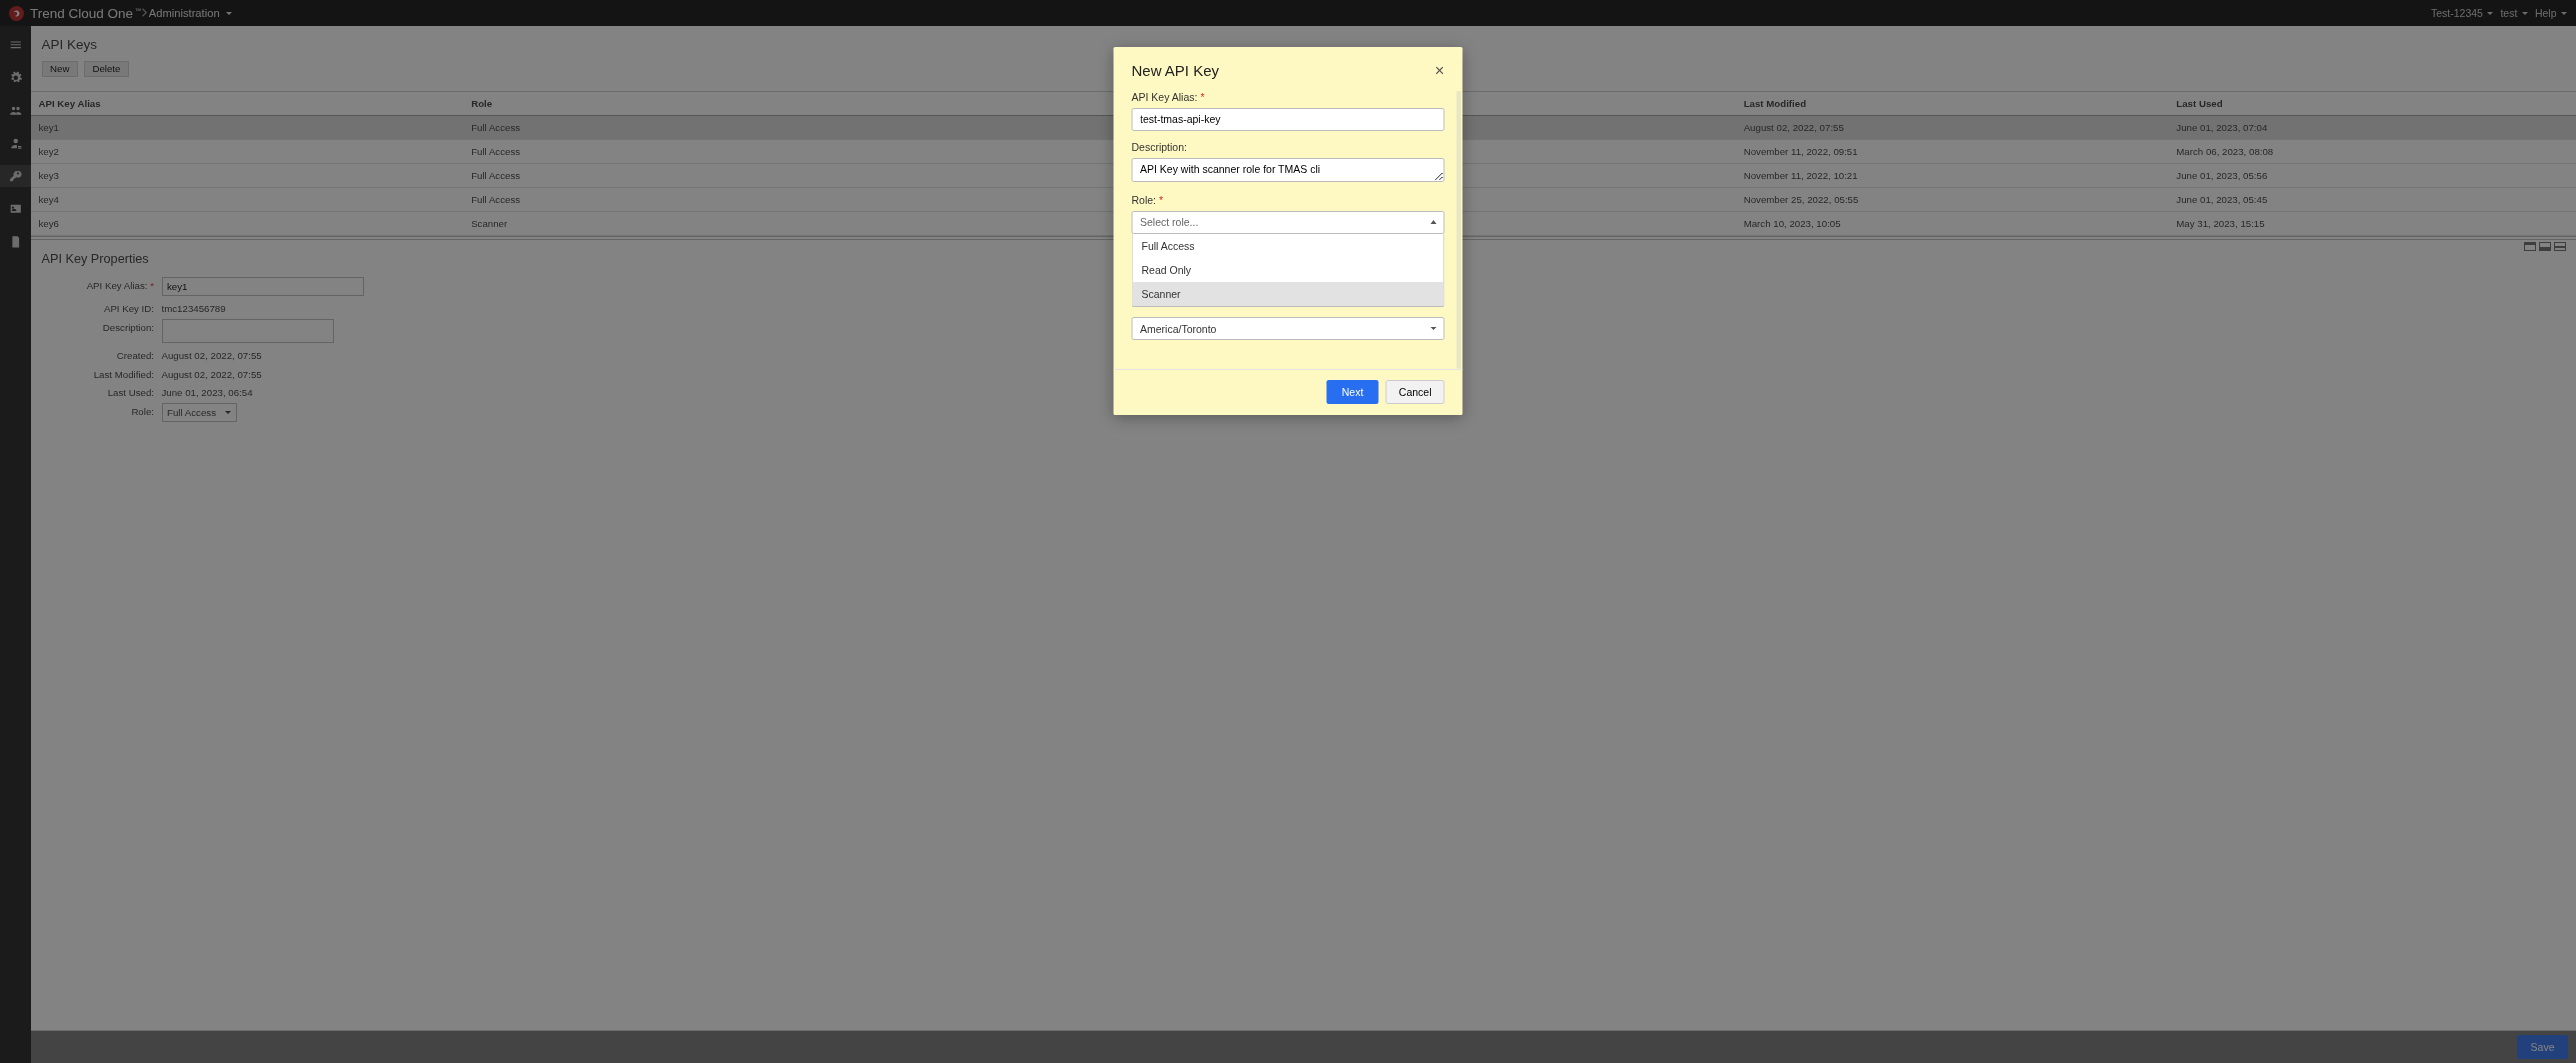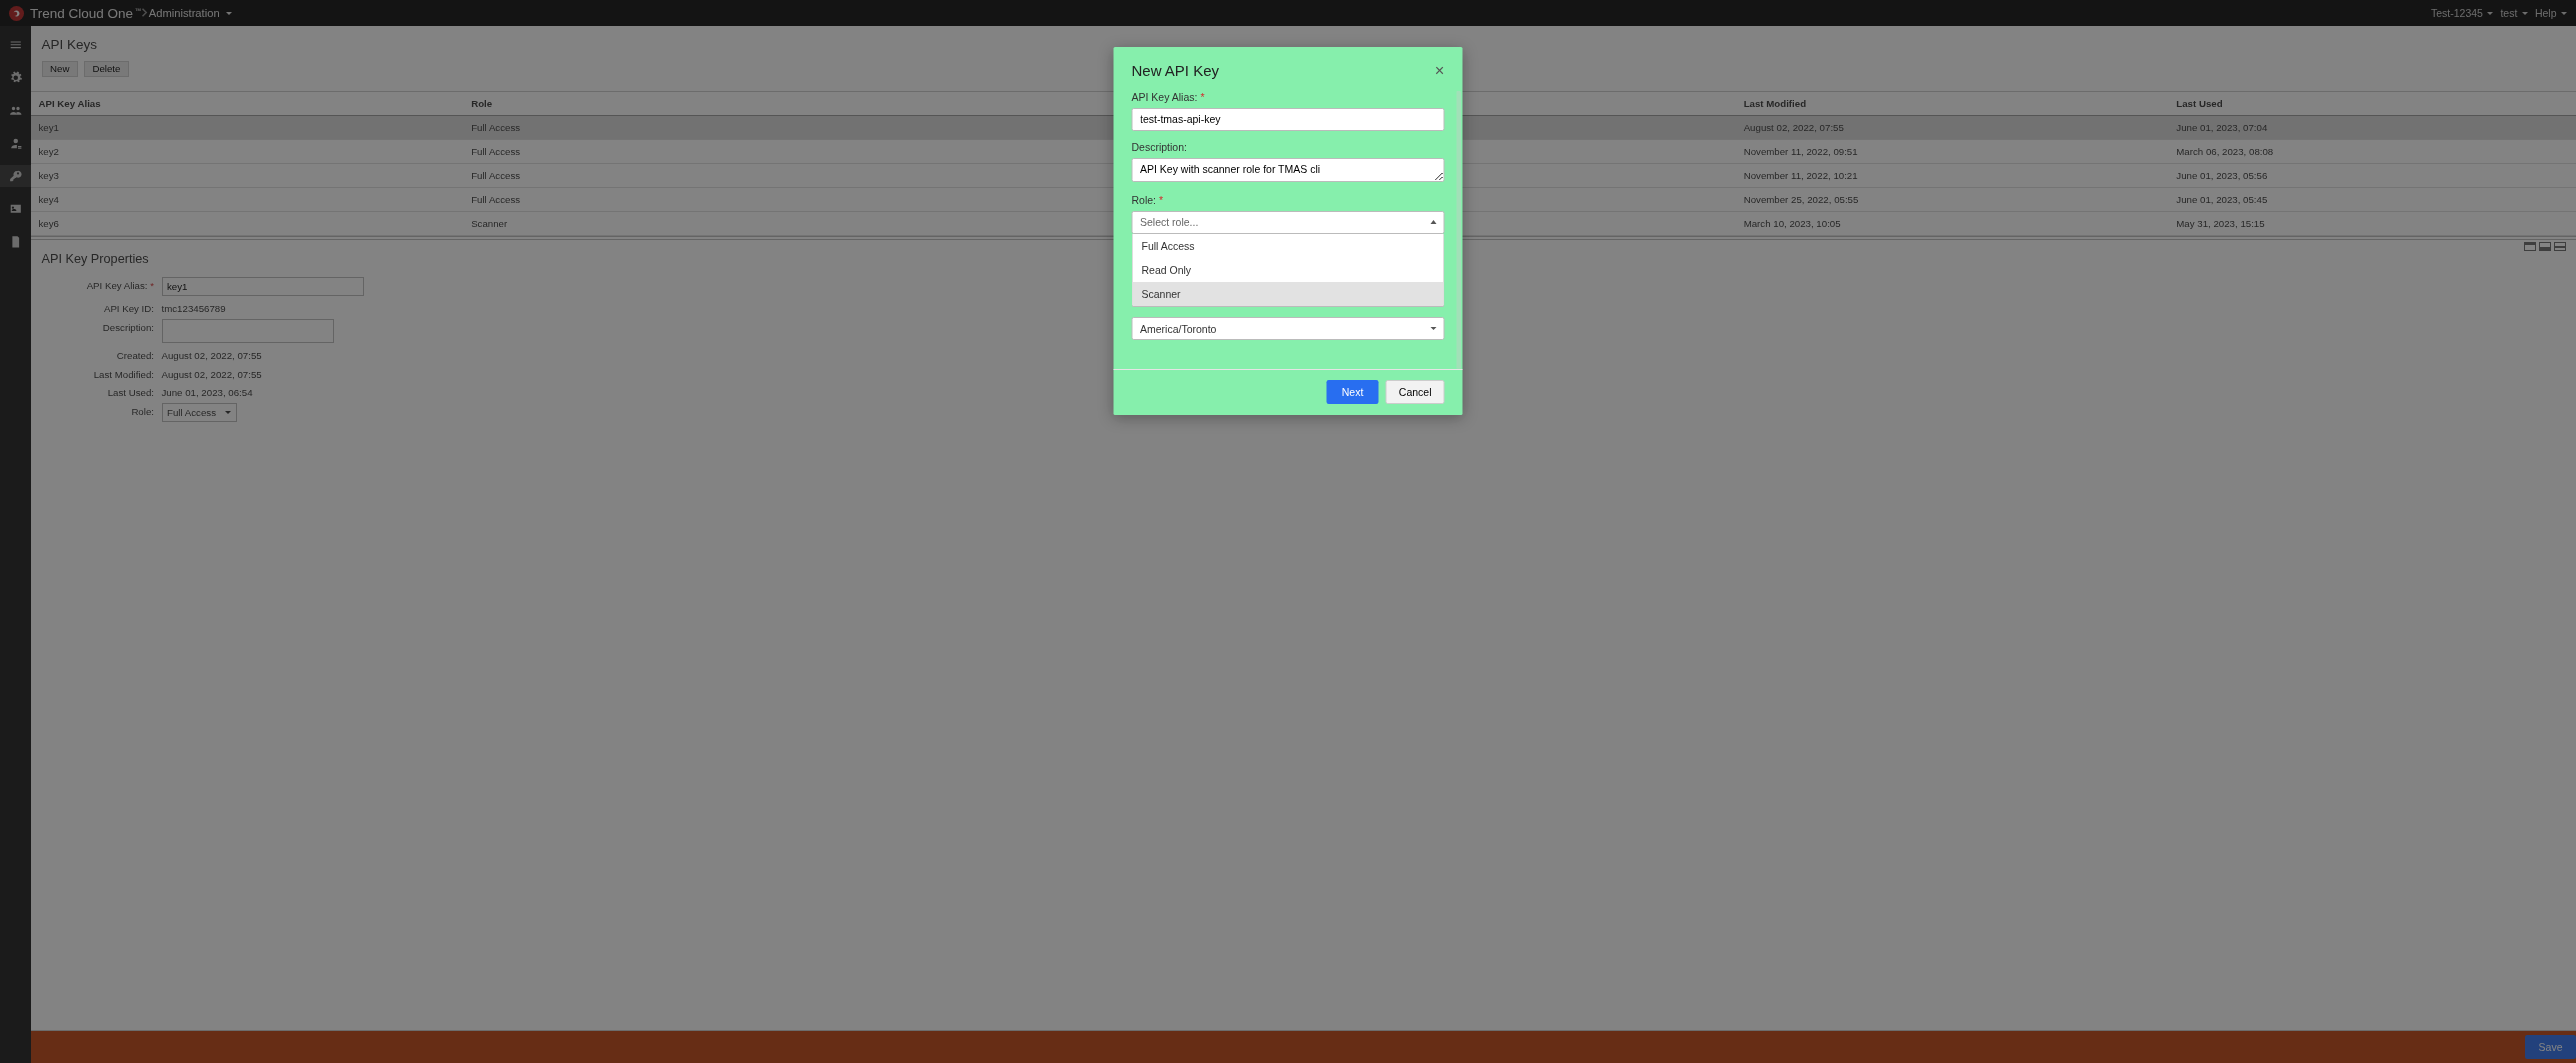--- a/index.html
+++ b/index.html
@@ -90,32 +90,32 @@
     background:#fff;
   }
   .form-row input[type=text] { width:202px; }
   .form-row textarea { width:172px; height:24px; resize:none; }
   .form-row .select-like { width:75px; display:flex; justify-content:space-between; align-items:center; }
   .req { color:#d32f2f; }
   
   
   .save-bar {
     position:absolute; bottom:0; left:31px; right:0; height:33px;
-    border-top:0.7px solid #ccc; background:#c2410c; display:flex; align-items:center;
-    justify-content:flex-end; padding:0 0;
+    border-top:0.7px solid #ccc; background:#737373; display:flex; align-items:center;
+    justify-content:flex-end; padding:0 8px;
   }
   .btn-primary {
     background:#286ef0; color:#fff; border:none; padding:6px 13.5px; font-size:10.5px;
     border-radius:2.2px; cursor:pointer;
   }
   
   
   .modal {
     position:fixed; left:50%; top:47px; transform:translateX(-50%);
-    width:349px; background:#86efac; z-index:10;
+    width:349px; background:#fef9c3; z-index:10;
     box-shadow:0 3px 15px rgba(0,0,0,0.3); border-radius:1.5px;
     display:flex; flex-direction:column;
   }
   .modal-header {
     padding:15px 18px 12px 18px; display:flex; justify-content:space-between;
     align-items:flex-start;
   }
   .modal-title { font-size:15px; font-weight:500; color:#222; }
   .modal-close { cursor:pointer; color:#555; font-size:16.5px; line-height:1; background:none; border:none; }
   .modal-body { padding:0 18px 18px 18px; position:relative; }

